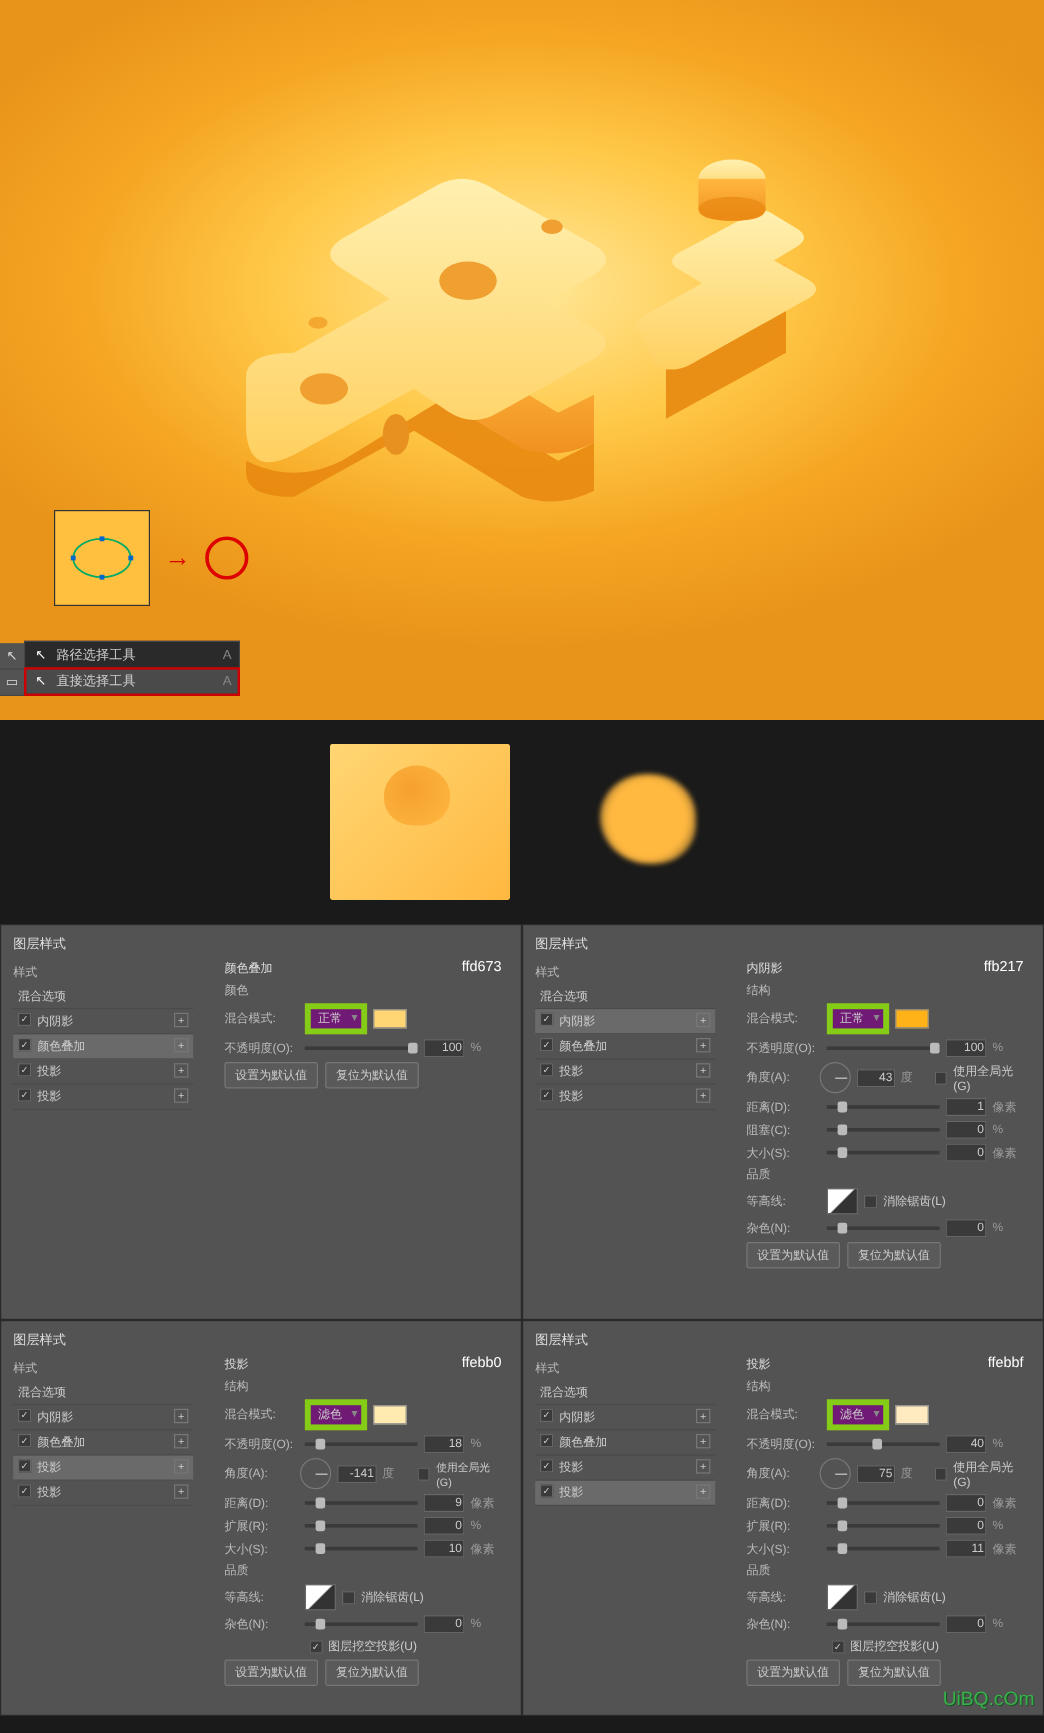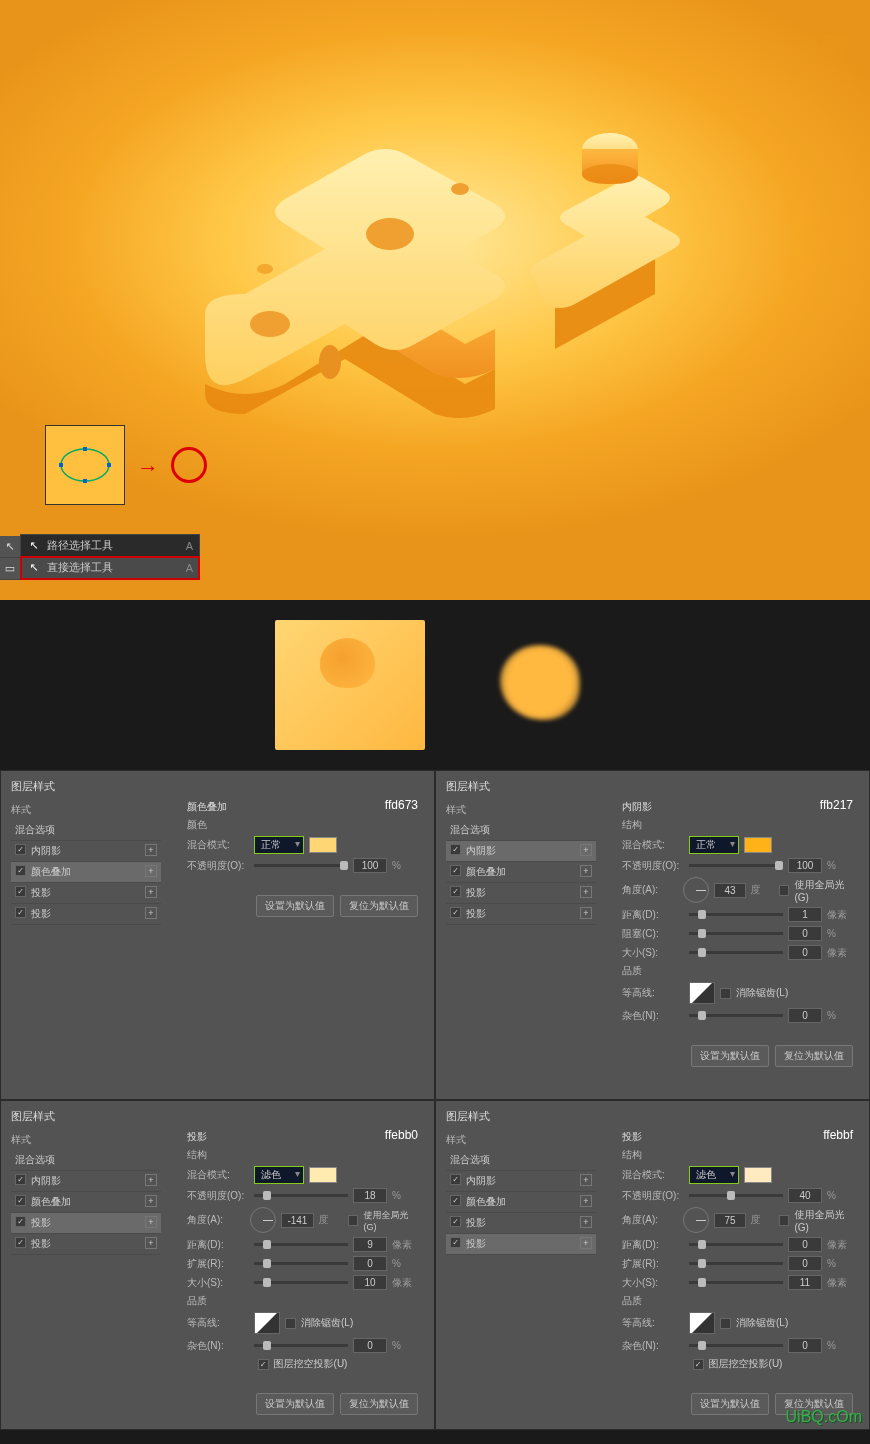--- a/index.html
+++ b/index.html
@@ -34,33 +34,33 @@
 .list-item.sel{background:#6a6a6a}
 .chk{width:11px;height:11px;background:#3a3a3a;border:1px solid #666;display:inline-flex;align-items:center;justify-content:center;font-size:8px;color:#ccc}
 .chk.on::after{content:"✓"}
 .plus{margin-left:auto;width:12px;height:12px;border:1px solid #777;display:inline-flex;align-items:center;justify-content:center;font-size:9px}
 .settings{flex:1;padding:0 6px}
 .sec-title{color:#ddd;margin-bottom:4px}
 .hex{float:right;color:#fff;font-size:12px;font-weight:normal;margin-top:-2px}
 .sub-title{color:#bbb;margin:2px 0 4px;font-size:10px}
 .row{display:flex;align-items:center;gap:5px;margin:4px 0;font-size:10px}
 .row label{width:62px;text-align:left;color:#bbb}
-.dd{background:#0f172a;border:1px solid #84cc16;padding:1px 16px 1px 6px;color:#ccc;position:relative;min-width:50px}
+.dd{background:#701a75;border:5px solid #84cc16;padding:1px 16px 1px 6px;color:#ccc;position:relative;min-width:50px}
 .dd::after{content:"▾";position:absolute;right:3px;color:#888}
 .swatch{width:28px;height:16px;border:1px solid #888}
 .slider{flex:1;height:3px;background:#3a3a3a;position:relative;min-width:50px}
 .slider::after{content:"";position:absolute;top:-3px;width:8px;height:9px;background:#bbb;border-radius:2px}
 .slider.full::after{right:0}
 .slider.low::after{left:10%}
 .slider.mid::after{left:40%}
-.num{width:34px;background:#3a3a3a;border:1px solid #666;text-align:center;padding:1px;color:#ccc}
+.num{width:34px;background:#3a3a3a;border:1px solid #666;text-align:right;padding:1px;color:#ccc}
 .unit{color:#999;width:26px}
 .angle{width:26px;height:26px;border:1px solid #777;border-radius:50%;position:relative;flex-shrink:0}
 .angle::after{content:"";position:absolute;left:50%;top:50%;width:10px;height:1px;background:#ccc;transform-origin:left}
-.btns{display:flex;gap:6px;justify-content:flex-end;margin-top:22px}
+.btns{display:flex;gap:6px;justify-content:flex-start;margin-top:4px}
 .btn{background:#5a5a5a;border:1px solid #777;padding:3px 8px;color:#ccc;font-size:10px;border-radius:2px}
 .contour{width:26px;height:22px;background:linear-gradient(135deg,#fff 48%,#333 52%);border:1px solid #666}
 .watermark{position:absolute;right:8px;bottom:4px;color:#38b048;font-size:16px;font-weight:normal;text-shadow:1px 1px 0 #1a5028}
 .footer{position:relative}
 </style>
 </head>
 <body>
 
 <div class="hero">
   <div class="watermark-top">PS 原野</div>

